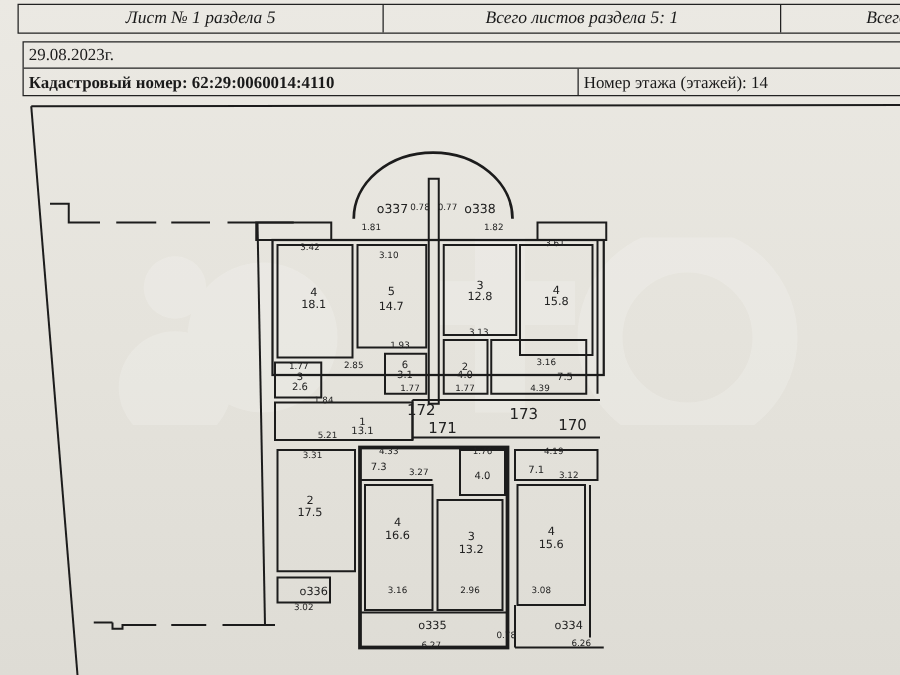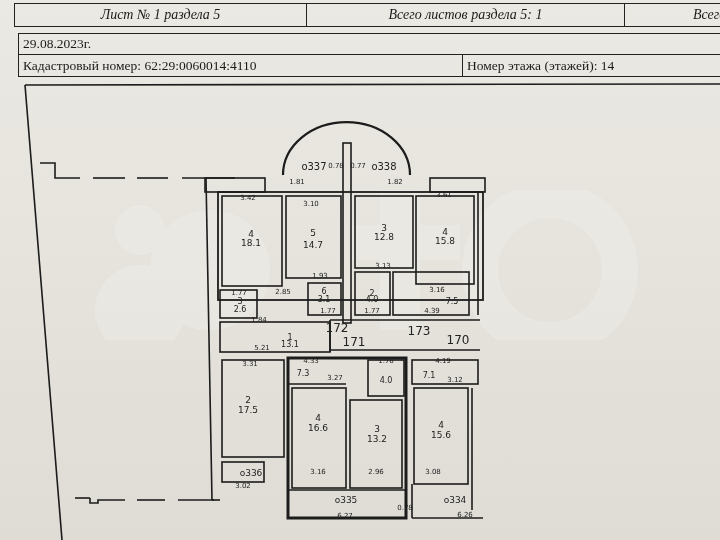--- a/index.html
+++ b/index.html
@@ -21,21 +21,21 @@
   .hdr-cell { display: flex; align-items: center; justify-content: center; border-right: 1.5px solid #222; box-sizing: border-box; font-style: italic; }
   .hdr-cell.c1 { width: 292px; }
   .hdr-cell.c2 { width: 318px; text-align: center; }
   .hdr-cell.c3 { flex: 1; border-right: none; justify-content: flex-start; padding-left: 68px; }
   .info-table {
     position: absolute; left: 18px; top: 33px; width: 710px; height: 44px;
     border: 1.5px solid #222; box-sizing: border-box; font-size: 13.5px; color: #1a1a1a;
   }
   .info-row1 { height: 20px; border-bottom: 1.5px solid #222; display: flex; align-items: center; padding-left: 4px; }
   .info-row2 { height: 21px; display: flex; }
-  .info-row2 .cad { width: 444px; border-right: 1.5px solid #222; display: flex; align-items: center; padding-left: 4px; box-sizing: border-box; }
+  .info-row2 .cad { width: 444px; border-right: 1.5px solid #222; display: flex; align-items: center; padding-left: 4px; box-sizing: border-box; font-weight: bold; }
   .info-row2 .floor { flex: 1; display: flex; align-items: center; padding-left: 4px; }
   svg.plan { position: absolute; left: 0; top: 0; }
   .lbl { font-family: "DejaVu Sans", sans-serif; fill: #222; }
   .watermark { position: absolute; left: 80px; top: 190px; opacity: 0.18; pointer-events: none; }
 </style>
 </head>
 <body>
 
 <div class="paper"></div>
 

